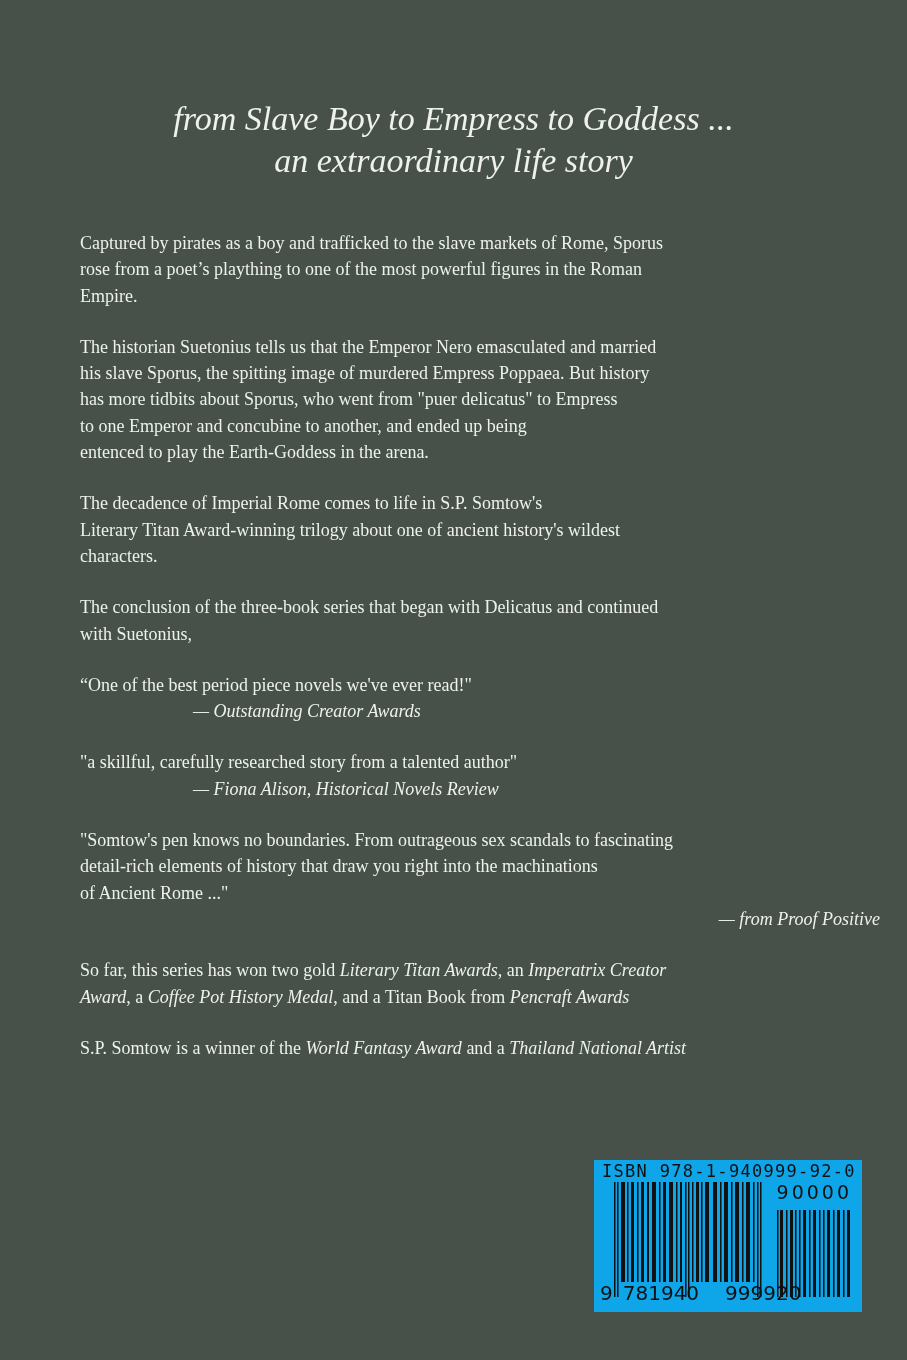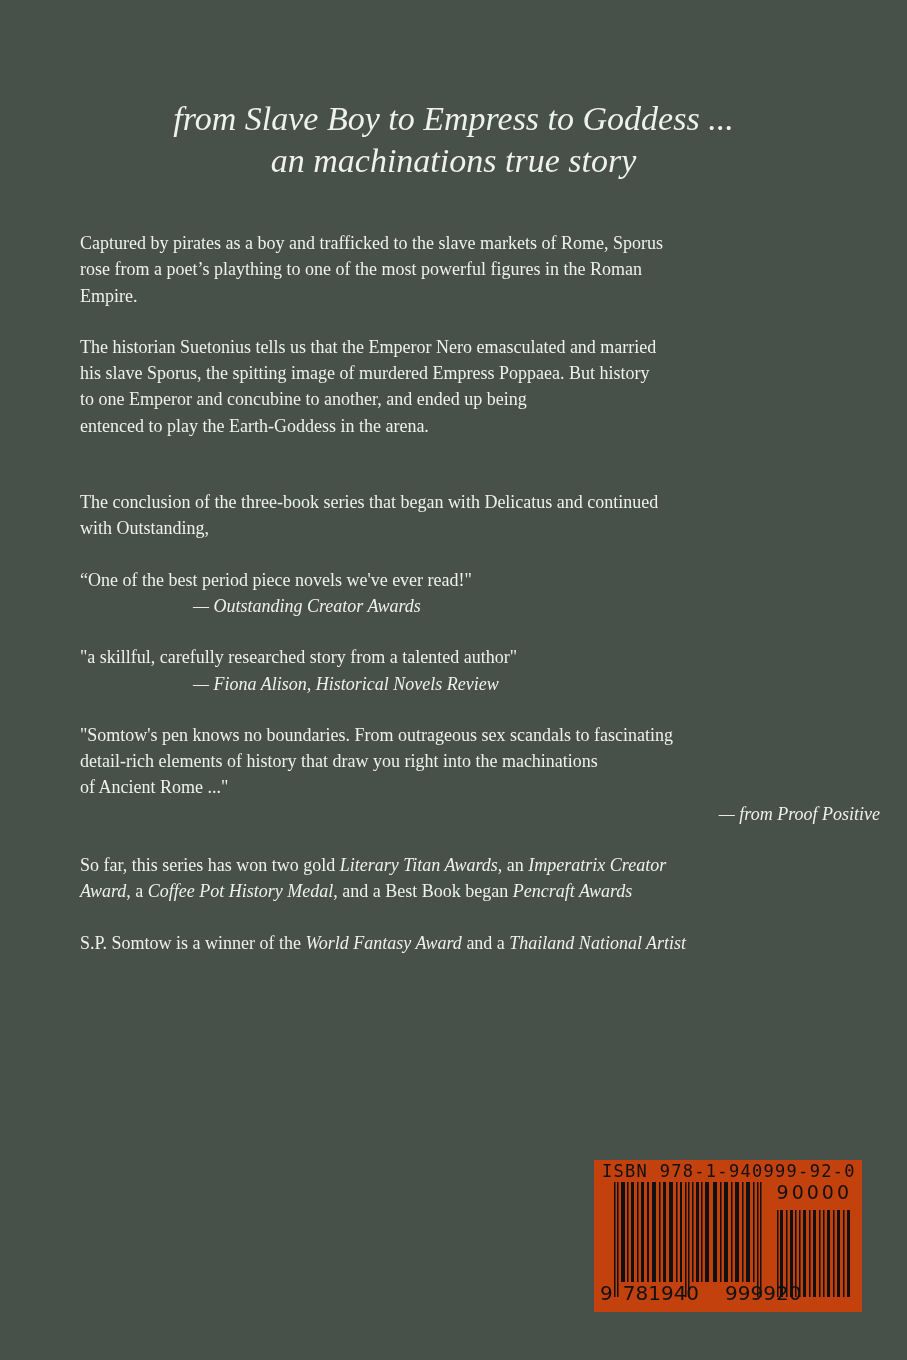--- a/index.html
+++ b/index.html
@@ -24,21 +24,21 @@
     .para { margin: 0; }
     .line { display: block; white-space: nowrap; }
     .gap { height: 25px; }
     .attrib { display: block; padding-left: 113px; font-style: italic; white-space: nowrap; }
     .attrib.short { padding-left: 100px; text-align: right; }
     i, .it { font-style: italic; }
 
     .barcode-box {
       position: absolute; left: 594px; top: 1160px;
       width: 268px; height: 152px;
-      background: #c2410c;
+      background: #0ea5e9;
     }
     .isbn-label {
       position: absolute; left: 8px; top: 1px;
       font-family: "DejaVu Sans Mono", "Liberation Mono", monospace;
       font-size: 17px; letter-spacing: 1.3px; color: #111;
       white-space: nowrap;
     }
     .addon-label {
       position: absolute; right: 10px; top: 21px;
       font-family: "DejaVu Sans", "Liberation Sans", sans-serif;
@@ -58,41 +58,47 @@
     .bars-addon {
       position: absolute; left: 183px; top: 50px;
       width: 74px; height: 87px;
     }
   </style>
 </head>
 <body>
 
 <div class="tagline">
   <div>from Slave Boy to Empress to Goddess ...</div>
-  <div>an machinations true story</div>
+  <div>an extraordinary life story</div>
 </div>
 
 <div class="content">
   <p class="para">
     <span class="line">Captured by pirates as a boy and trafficked to the slave markets of Rome, Sporus</span>
     <span class="line">rose from a poet’s plaything to one of the most powerful figures in the Roman</span>
     <span class="line">Empire.</span>
   </p>
   <div class="gap"></div>
   <p class="para">
     <span class="line">The historian Suetonius tells us that the Emperor Nero emasculated and married</span>
     <span class="line">his slave Sporus, the spitting image of murdered Empress Poppaea. But history</span>
+    <span class="line">has more tidbits about Sporus, who went from "puer delicatus" to Empress</span>
     <span class="line">to one Emperor and concubine to another, and ended up being</span>
     <span class="line">entenced to play the Earth-Goddess in the arena.</span>
   </p>
   <div class="gap"></div>
+  <p class="para">
+    <span class="line">The decadence of Imperial Rome comes to life in S.P. Somtow's</span>
+    <span class="line">Literary Titan Award-winning trilogy about one of ancient history's wildest</span>
+    <span class="line">characters.</span>
+  </p>
   <div class="gap"></div>
   <p class="para">
     <span class="line">The conclusion of the three-book series that began with Delicatus and continued</span>
-    <span class="line">with Outstanding,</span>
+    <span class="line">with Suetonius,</span>
   </p>
   <div class="gap"></div>
   <div>
     <span class="line">“One of the best period piece novels we've ever read!"</span>
     <span class="attrib">— Outstanding Creator Awards</span>
   </div>
   <div class="gap"></div>
   <div>
     <span class="line">"a skillful, carefully researched story from a talented author"</span>
     <span class="attrib">— Fiona Alison, Historical Novels Review</span>
@@ -100,21 +106,21 @@
   <div class="gap"></div>
   <div>
     <span class="line">"Somtow's pen knows no boundaries. From outrageous sex scandals to fascinating</span>
     <span class="line">detail-rich elements of history that draw you right into the machinations</span>
     <span class="line">of Ancient Rome ..."</span>
     <span class="attrib short">— from Proof Positive</span>
   </div>
   <div class="gap"></div>
   <p class="para">
     <span class="line"><span>So far, this series has won two gold </span><i>Literary Titan Awards</i><span>, an </span><i>Imperatrix Creator</i></span>
-    <span class="line"><i>Award</i><span>, a </span><i>Coffee Pot History Medal</i><span>, and a Best Book began </span><i>Pencraft Awards</i></span>
+    <span class="line"><i>Award</i><span>, a </span><i>Coffee Pot History Medal</i><span>, and a Titan Book from </span><i>Pencraft Awards</i></span>
   </p>
   <div class="gap"></div>
   <p class="para">
     <span class="line"><span>S.P. Somtow is a winner of the </span><i>World Fantasy Award</i><span> and a </span><i>Thailand National Artist</i></span>
   </p>
 </div>
 
 <div class="barcode-box">
   <div class="isbn-label">ISBN 978-1-940999-92-0</div>
   <div class="addon-label">90000</div>

